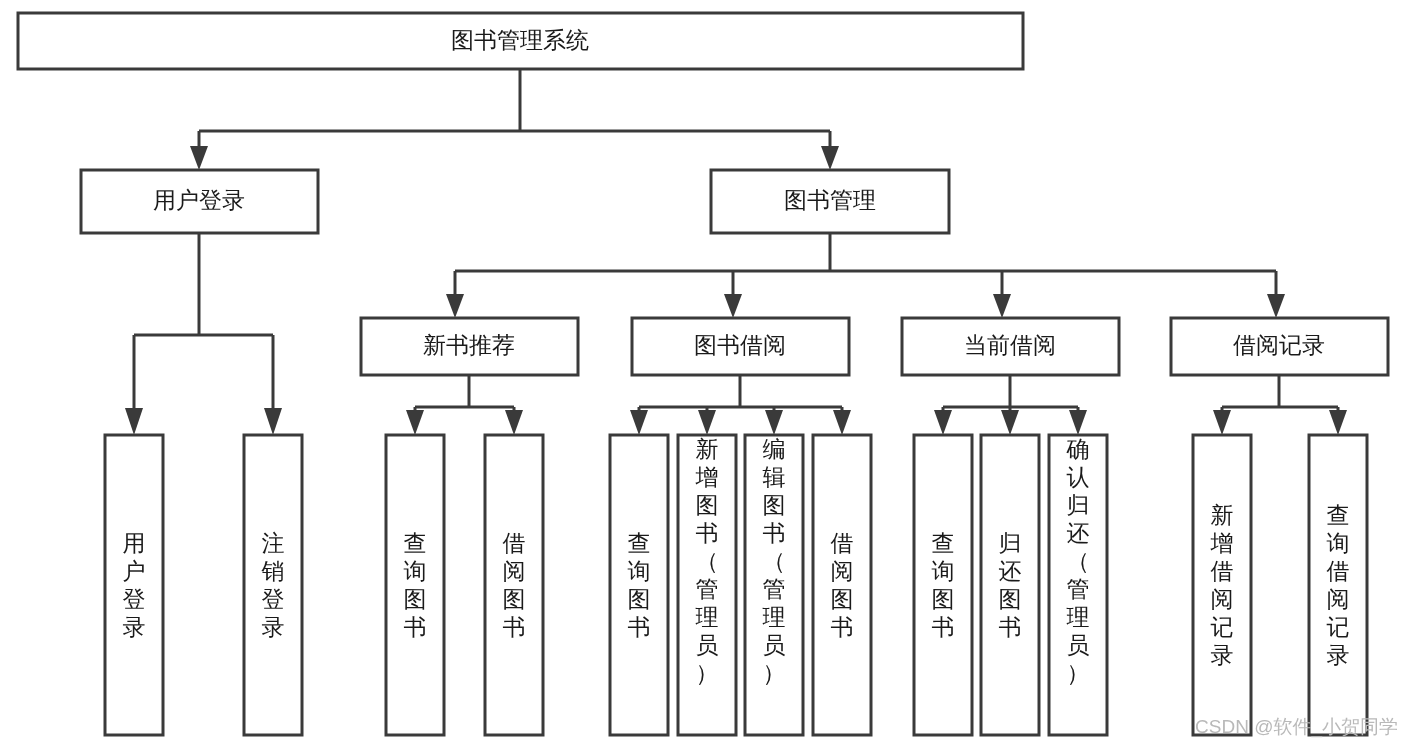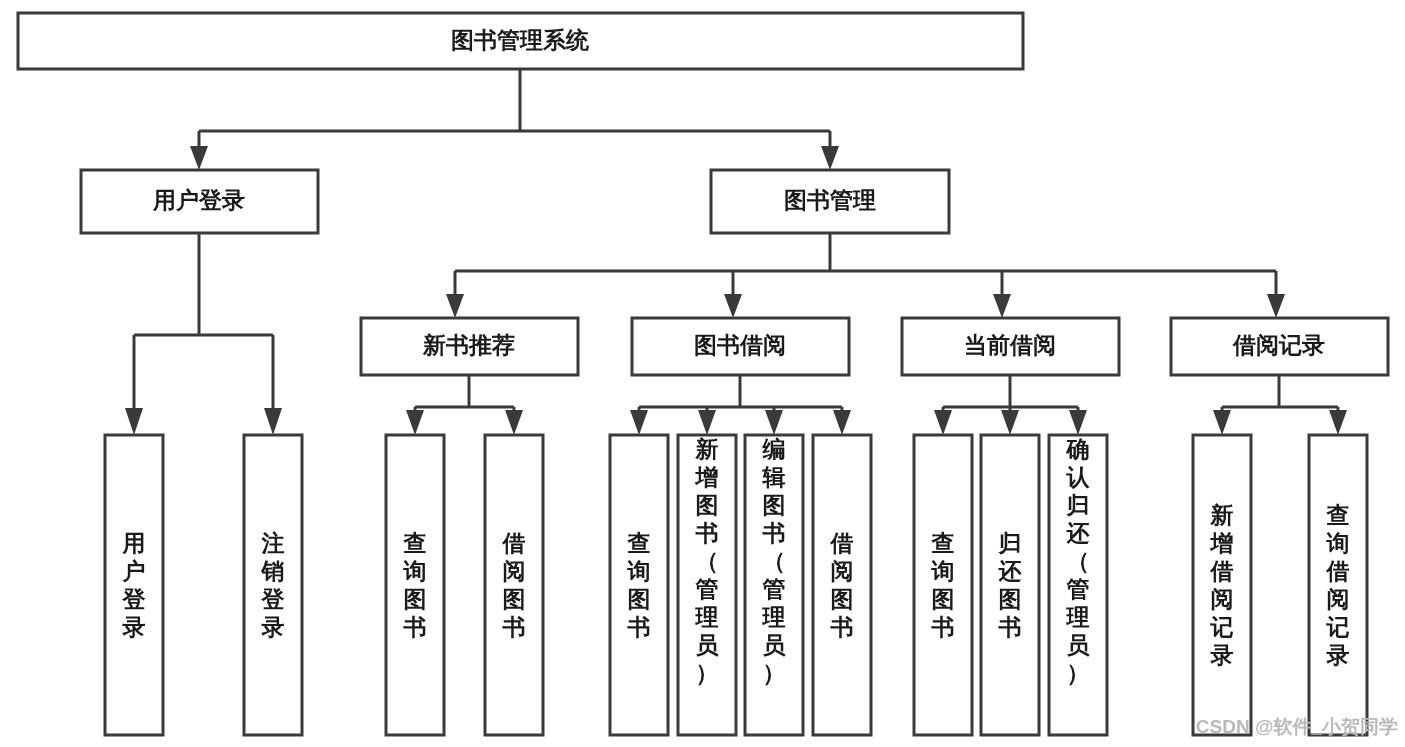--- a/index.html
+++ b/index.html
@@ -13,21 +13,20 @@
     font-family: "Liberation Sans", "DejaVu Sans", sans-serif;
     overflow: hidden;
     position: relative;
   }
   #diagram-root {
     position: absolute;
     left: 0;
     top: 0;
     width: 1127px;
     height: 747px;
-    font-weight: bold;
   }
   svg.diagram {
     display: block;
     width: 1405px;
     height: 747px;
   }
   .node-box {
     fill: #ffffff;
     stroke: #3a3a3a;
     stroke-width: 3;

